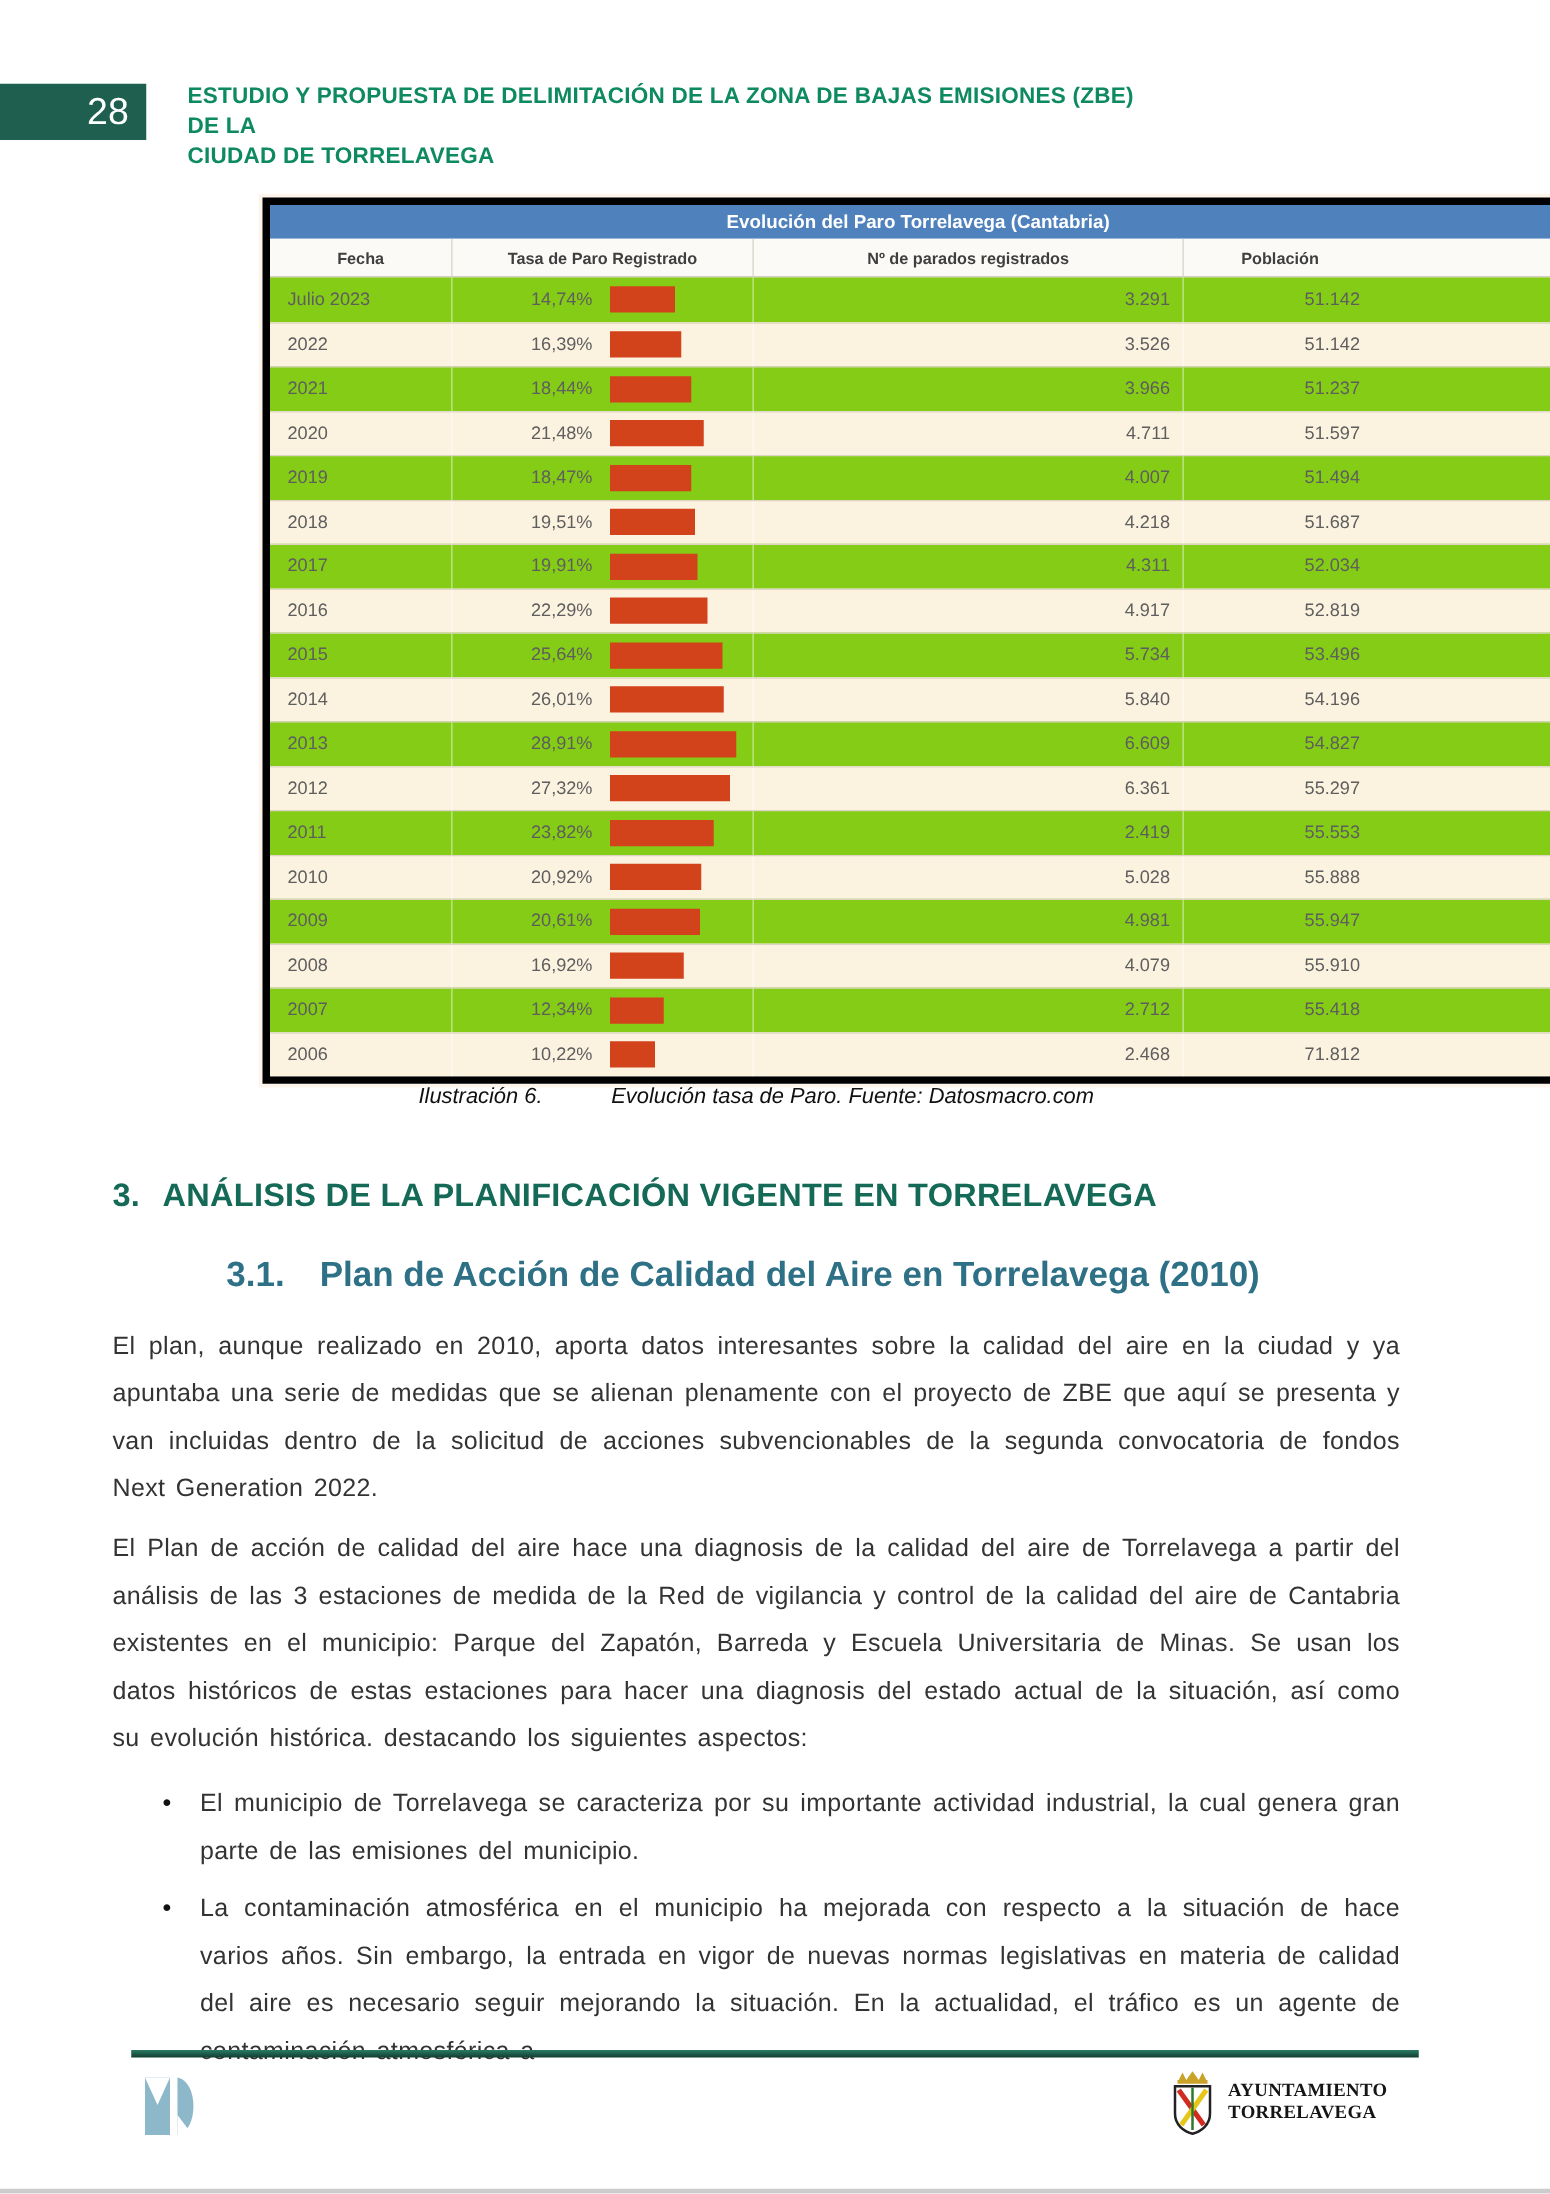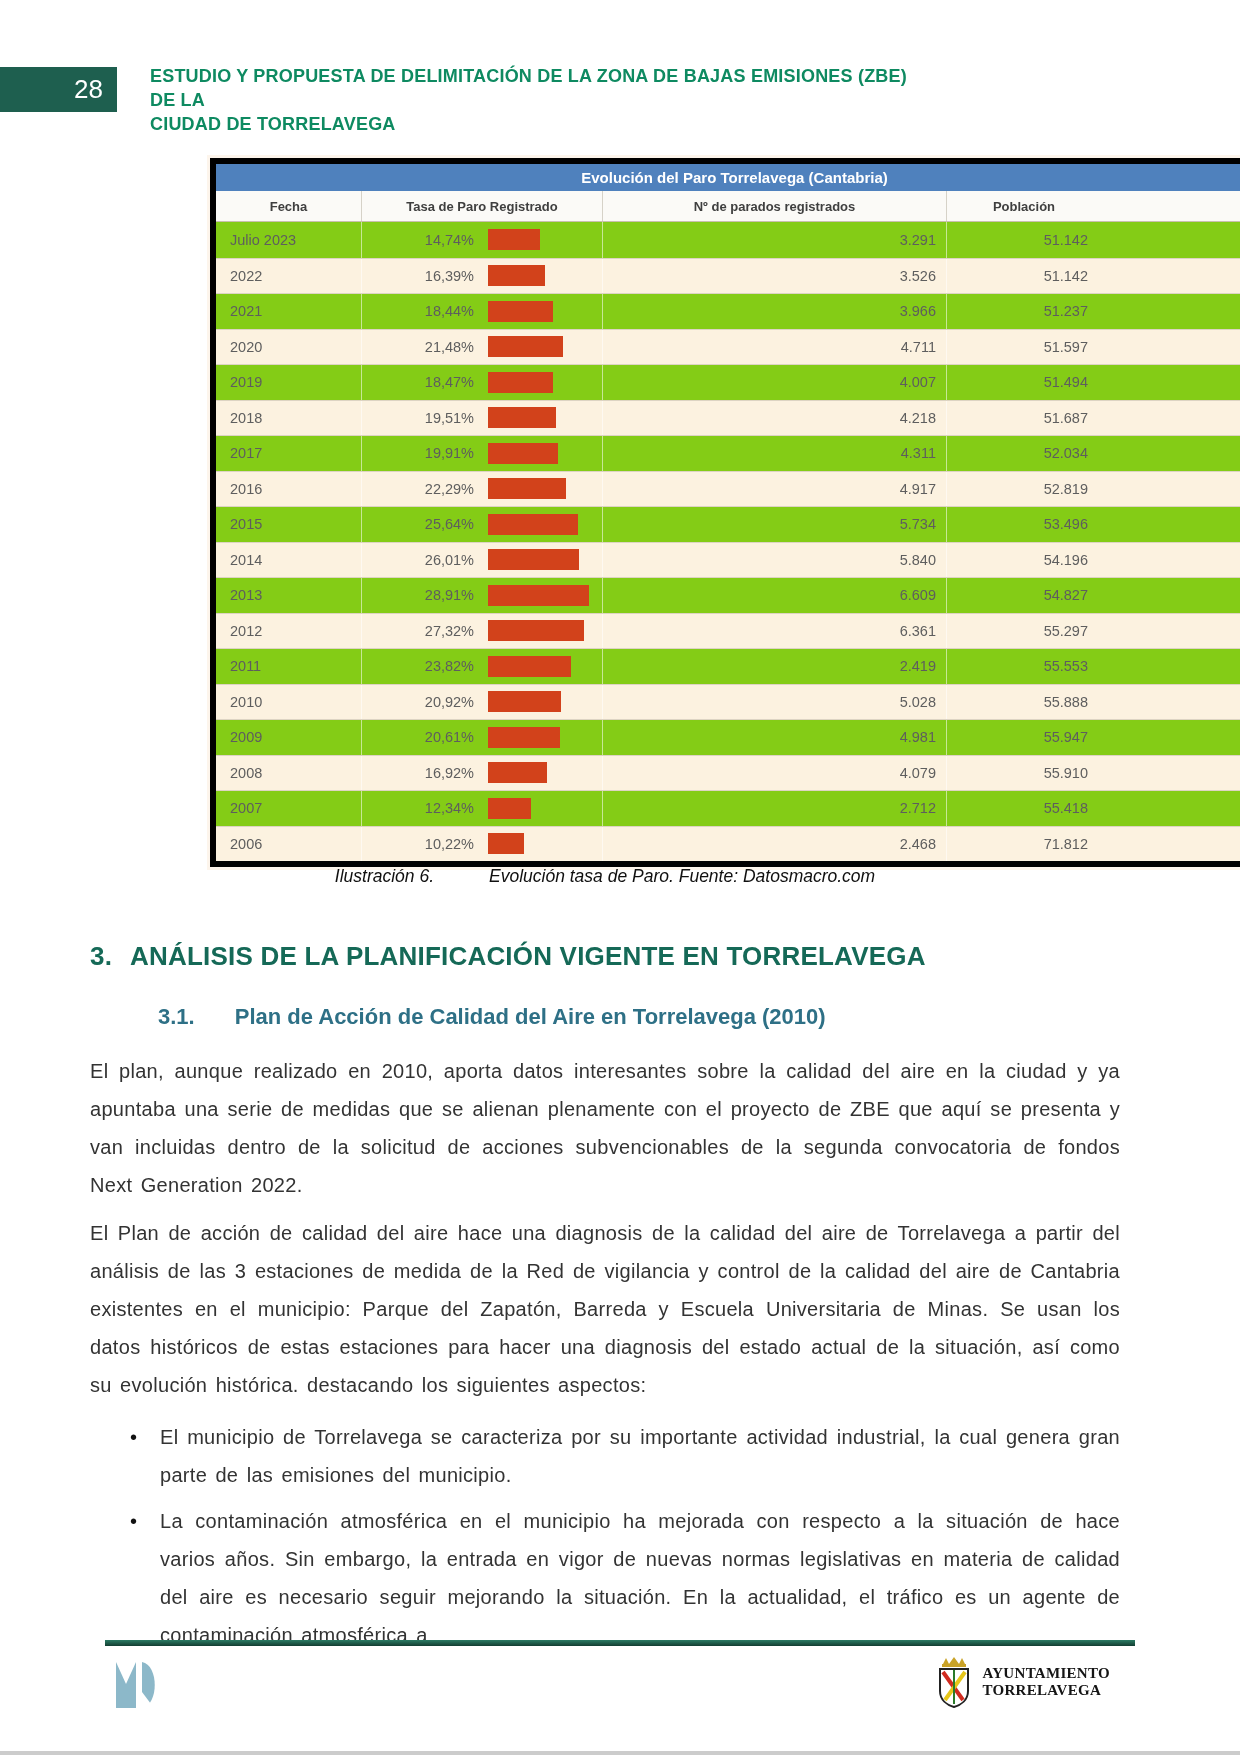--- a/index.html
+++ b/index.html
@@ -2,21 +2,21 @@
 <html lang="es"><head>
 <meta charset="utf-8">
 <style>
   html,body{margin:0;padding:0;background:#ffffff;}
   .page{position:relative;width:1240px;height:1755px;background:#ffffff;overflow:hidden;
         font-family:"Liberation Sans",sans-serif;color:#303030;}
 
   
   .pagenum-box{position:absolute;left:0;top:67px;width:117px;height:45px;background:#1e5f4f;
                display:flex;align-items:center;justify-content:flex-end;padding-right:14px;box-sizing:border-box;}
-  .pagenum-box span{color:#ffffff;font-size:26px;font-weight:400;}
+  .pagenum-box span{color:#ffffff;font-size:30px;font-weight:400;}
   .header-title{position:absolute;left:150px;top:64px;width:780px;color:#0e8a61;
                 font-weight:bold;font-size:18px;line-height:24px;letter-spacing:.2px;}
 
   
   .table-wrap{position:absolute;left:210px;top:158px;width:1049px;border:6px solid #000000;
               box-shadow:0 0 0 3px #fdf5ec;box-sizing:border-box;}
   .t-title{height:27px;background:#4f81bd;color:#ffffff;font-weight:bold;font-size:15px;
            display:flex;align-items:center;justify-content:center;}
   .t-head{display:flex;height:30px;background:#fbfaf7;border-bottom:1px solid #c9c0ae;
           font-weight:bold;font-size:13px;color:#3f3f3f;}
@@ -34,21 +34,21 @@
   .c4{width:155px;justify-content:flex-end;padding-right:13px;}
   .hc1{width:145px;}.hc2{width:241px;}.hc3{width:344px;}.hc4{width:155px;}
   .pct{display:inline-block;width:112px;text-align:right;}
   .bar{display:inline-block;height:21px;margin-left:14px;background:#d2421b;}
 
   
   .content{position:absolute;left:90px;top:866px;width:1030px;}
   .caption{display:flex;justify-content:center;font-style:italic;font-size:17.5px;color:#101010;}
   .caption .cap-label{margin-right:55px;}
   h1.sec{display:flex;gap:18px;margin:54px 0 0 0;color:#156957;font-size:26px;letter-spacing:.2px;font-weight:bold;}
-  h2.subsec{display:flex;gap:40px;margin:32px 0 0 68px;color:#2e7086;font-size:22px;font-weight:bold;}
+  h2.subsec{display:flex;gap:28px;margin:32px 0 0 91px;color:#2e7086;font-size:28px;font-weight:bold;}
   p.body{margin:22px 0 0 0;font-size:20px;line-height:38px;text-align:justify;color:#333333;
          letter-spacing:.3px;word-spacing:2.5px;}
   p.body.second{margin-top:10px;}
   ul.blist{list-style:none;margin:14px 0 0 0;padding:0;}
   ul.blist li{position:relative;padding-left:70px;margin-top:8px;font-size:20px;line-height:38px;
               text-align:justify;color:#333333;letter-spacing:.3px;word-spacing:2.5px;}
   .dot{position:absolute;left:40px;top:0;font-size:20px;color:#111;}
 
   
   .foot-rule{position:absolute;left:105px;top:1640px;width:1030px;height:6px;

